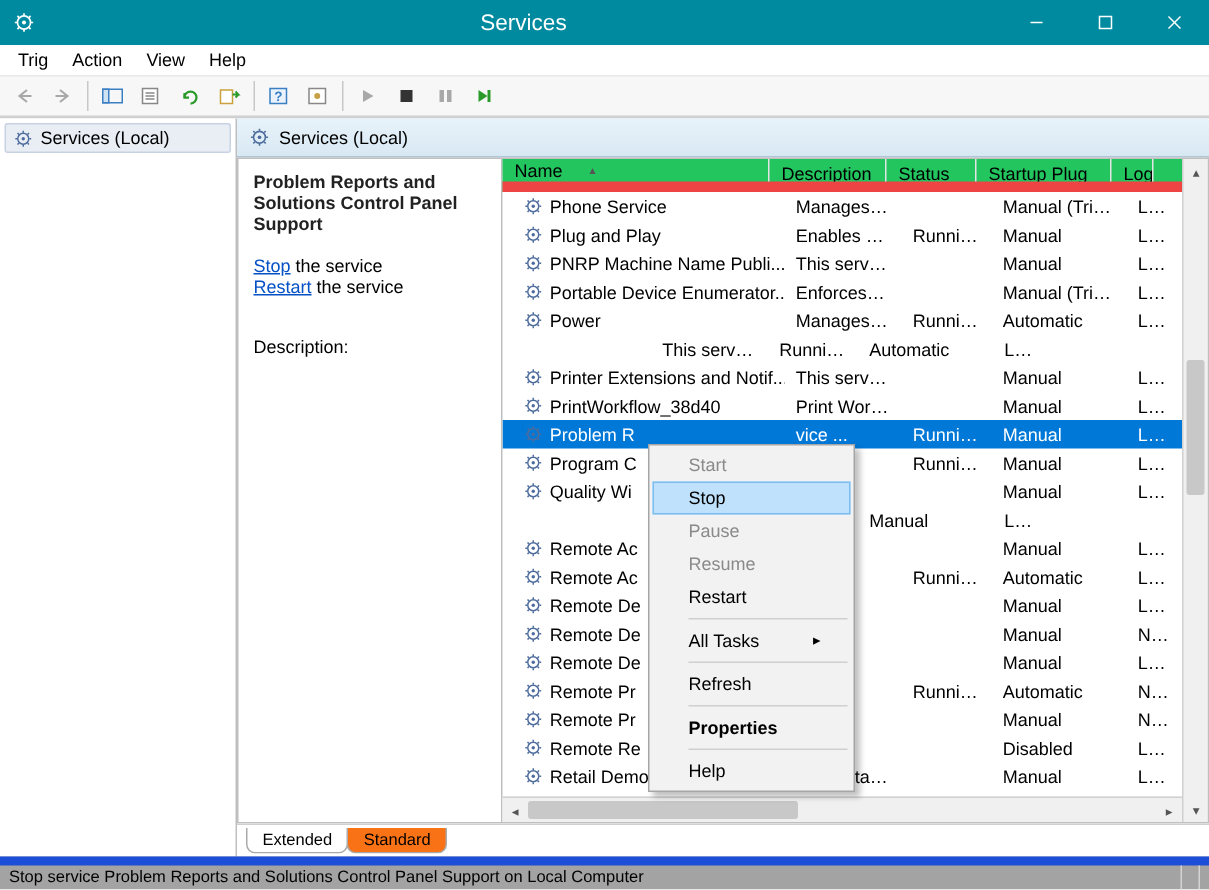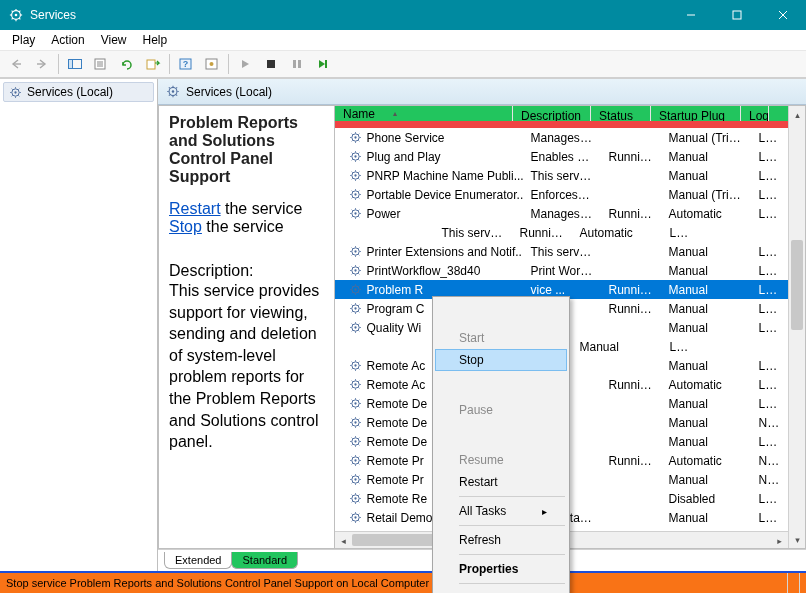--- a/index.html
+++ b/index.html
@@ -1,41 +1,41 @@
 <!DOCTYPE html>
 <html><head>
 <meta charset="utf-8">
 <style>
   * { box-sizing: border-box; }
   html, body { margin: 0; padding: 0; font-family: "Segoe UI", Tahoma, sans-serif; font-size: 12px; color: #000; }
   body { width: 806px; height: 593px; overflow: hidden; background: #fff; display: flex; flex-direction: column; }
 
   .titlebar { height: 30px; background: #008aa0; color: #fff; display: flex; align-items: center; padding: 0 0 0 8px; }
   .titlebar .tb-icon { width: 16px; height: 16px; margin-right: 6px; display: flex; align-items:center; justify-content:center; }
-  .titlebar .tb-title { flex: 1; font-size: 12px; }
+  .titlebar .tb-title { flex: 1; font-size: 15px; text-align: center; }
   .tb-btn { width: 46px; height: 30px; display: flex; align-items: center; justify-content: center; }
   .tb-btn svg { stroke: #fff; }
 
   .menubar { height: 20px; background: #fff; border-bottom: 1px solid #fff; display: flex; align-items: center; padding: 0 4px; }
   .menubar span { padding: 2px 8px; }
 
   .toolbar { height: 28px; background: #f7f7f7; border-top: 1px solid #e8e8e8; border-bottom: 1px solid #d0d0d0; display: flex; align-items: center; padding: 0 4px; gap: 2px; }
   .tool-btn { width: 24px; height: 24px; display:flex; align-items:center; justify-content:center; border-radius: 2px; }
   .tool-btn.disabled { opacity: 0.4; }
   .tool-sep { width: 1px; height: 20px; background: #c8c8c8; margin: 0 2px; }
 
   .content { flex: 1; display: flex; min-height: 0; border-top: 1px solid #d0d0d0; }
   .leftpane { width: 158px; border-right: 1px solid #bfbfbf; background: #fff; }
   .leftpane-item { margin: 3px; padding: 2px 4px; display:flex; align-items:center; gap:5px; background: #e9eef5; border: 1px solid #c7d2e3; border-radius:2px;}
   .gear-icon { width:14px;height:14px; display:inline-flex; align-items:center; justify-content:center;}
 
   .rightpane { flex: 1; display: flex; flex-direction: column; min-width: 0; }
   .rp-header { height: 26px; background: linear-gradient(#e8f3fa,#d8e8f3); border-bottom:1px solid #b0c4d6; display:flex; align-items:center; padding:0 8px; gap:6px; border-top-right-radius:0; border-top-left-radius:0; margin-bottom:0;}
   .rp-mainrow { flex: 1; display: flex; min-height: 0; border: 1px solid #bfbfbf; margin:0;}
-  .infopane { width: 176px; border-right: 1px solid #bfbfbf; padding: 8px 10px; font-size: 16px; }
+  .infopane { width: 176px; border-right: 1px solid #bfbfbf; padding: 8px 10px; font-size: 12px; }
   .infopane .svc-title { font-weight: bold; margin-bottom: 14px; color:#222;}
   .infopane a { color: #0451c6; text-decoration: underline; }
   .svc-list-wrap { flex:1; display:flex; flex-direction:column; min-width:0; }
   .cols { display:flex; border-bottom:7px solid #ef4444; background:#22c55e; height:22px; font-size:12px; }
   .col { padding: 3px 8px; border-right: 1px solid #e4e4e4; overflow:hidden; white-space:nowrap; text-overflow: clip;}
   .col.name { width: 178px; display:flex; align-items:center; gap:4px;}
   .col.desc { width: 78px;}
   .col.status { width: 60px;}
   .col.stype { width: 90px;}
   .col.log { width: 28px;}
@@ -54,30 +54,30 @@
   .hscrollbar { height:17px; border-top:1px solid #d0d0d0; background:#f0f0f0; position:relative;}
   .hscroll-track { position:absolute; left:17px; right:17px; top:0; bottom:0;}
   .hscroll-thumb { position:absolute; left:0; width:180px; top:2px; bottom:2px; background:#c8c8c8; border-radius:2px;}
   .hscroll-btn { position:absolute; width:17px; height:17px; top:0; display:flex; align-items:center; justify-content:center; font-size:9px; color:#555;}
   .hscroll-btn.left{left:0;} .hscroll-btn.right{right:0;}
   .vscrollbar { width:17px; background:#f0f0f0; border-left:1px solid #d0d0d0; position:relative;}
   .vscroll-btn { width:17px; height:17px; display:flex; align-items:center; justify-content:center; font-size:9px; color:#555;}
   .vscroll-thumb { position:absolute; left:2px; right:2px; top:112px; height:90px; background:#c8c8c8; border-radius:2px;}
 
   .tabs { height:22px; display:flex; align-items:center; padding-left:6px; background:#fff; border-top:1px solid #d0d0d0;}
-  .tab { border:1px solid #aaa; border-top:none; border-bottom-left-radius:6px; border-bottom-right-radius:6px; padding:2px 10px; font-size:11px; margin-right:-1px; background:#22c55e;}
+  .tab { border:1px solid #aaa; border-top:none; border-bottom-left-radius:6px; border-bottom-right-radius:6px; padding:2px 10px; font-size:11px; margin-right:-1px; background:#f97316;}
   .tab.active { background:#fff; }
 
-  .statusbar { height:22px; border-top:2px solid #1d4ed8; background:#f97316; display:flex; align-items:center; padding:0 6px; font-size:11px;}
+  .statusbar { height:22px; border-top:6px solid #1d4ed8; background:#a3a3a3; display:flex; align-items:center; padding:0 6px; font-size:11px;}
   .statusbar .sb-cell { border-right:1px solid #d4d4d4; height:100%; display:flex; align-items:center; padding-right:6px; }
   .statusbar .sb-cell.main { flex:1; }
 
   .ctxmenu { position:absolute; left:432px; top:296px; width:138px; background:#f2f2f2; border:1px solid #a6a6a6; box-shadow:3px 3px 4px rgba(0,0,0,.25); padding:2px; font-size:12px; z-index:10;}
   .ctxitem { padding:4px 20px 4px 24px; display:flex; align-items:center; justify-content:space-between;}
-  .ctxitem.disabled { color:#8a8a8a;margin-top:28px; }
+  .ctxitem.disabled { color:#8a8a8a; }
   .ctxitem.highlight { background:#bfe1fb; border:1px solid #7abdf0; padding:3px 19px 3px 23px;}
   .ctxitem.bold { font-weight:bold;}
   .ctxsep { height:1px; background:#cfcfcf; margin:3px 2px 3px 24px;}
   .ctxarrow { font-size:10px;}
 
   .svc-list-cols-row { display:flex; }
   .svc-list-body { flex:1; display:flex; min-height:0;}
   .svc-list-rows-col { flex:1; display:flex; flex-direction:column; min-width:0;}
   a.in {color:#0451c6;}
 </style>
@@ -114,21 +114,21 @@
     </div>
   <div class="tb-btn close">
       <svg width="10" height="10">
         <line x1="1" y1="1" x2="9" y2="9" stroke-width="1"></line>
         <line x1="9" y1="1" x2="1" y2="9" stroke-width="1"></line>
       </svg>
     </div>
 </div>
 
 <div class="menubar">
-  <span>Play</span>
+  <span>Trig</span>
   <span>Action</span>
   <span>View</span>
   <span>Help</span>
 </div>
 
 <div class="toolbar">
   <div class="tool-btn disabled">
       <svg width="16" height="14">
         <path d="M10 3 L5 7 L10 11" fill="none" stroke="#333" stroke-width="1.4"></path>
         <line x1="5" y1="7" x2="13" y2="7" stroke="#333" stroke-width="1.4"></line>
@@ -245,25 +245,24 @@
               <line x1="11.6" y1="4.4" x2="12.7" y2="3.3"></line>
             </g>
           </svg>
       </span>
       <span>Services (Local)</span>
     </div>
 
     <div class="rp-mainrow">
       <div class="infopane">
         <div class="svc-title">Problem Reports and Solutions Control Panel Support</div>
+        <div><a class="in">Stop</a><span> the service</span></div>
         <div><a class="in">Restart</a><span> the service</span></div>
-        <div><a class="in">Stop</a><span> the service</span></div>
         <div style="height:26px"></div>
         <div>Description:</div>
-        <div style="line-height:1.35">This service provides support for viewing, sending and deletion of system-level problem reports for the Problem Reports and Solutions control panel.</div>
       </div>
 
       <div class="svc-list-wrap">
         <div class="svc-list-cols-row">
           <div class="cols" style="flex:1">
             <div class="col name">
                 <span>Name</span>
                 <span class="sort-arrow">▴</span>
               </div>
             <div class="col desc">Description</div>

